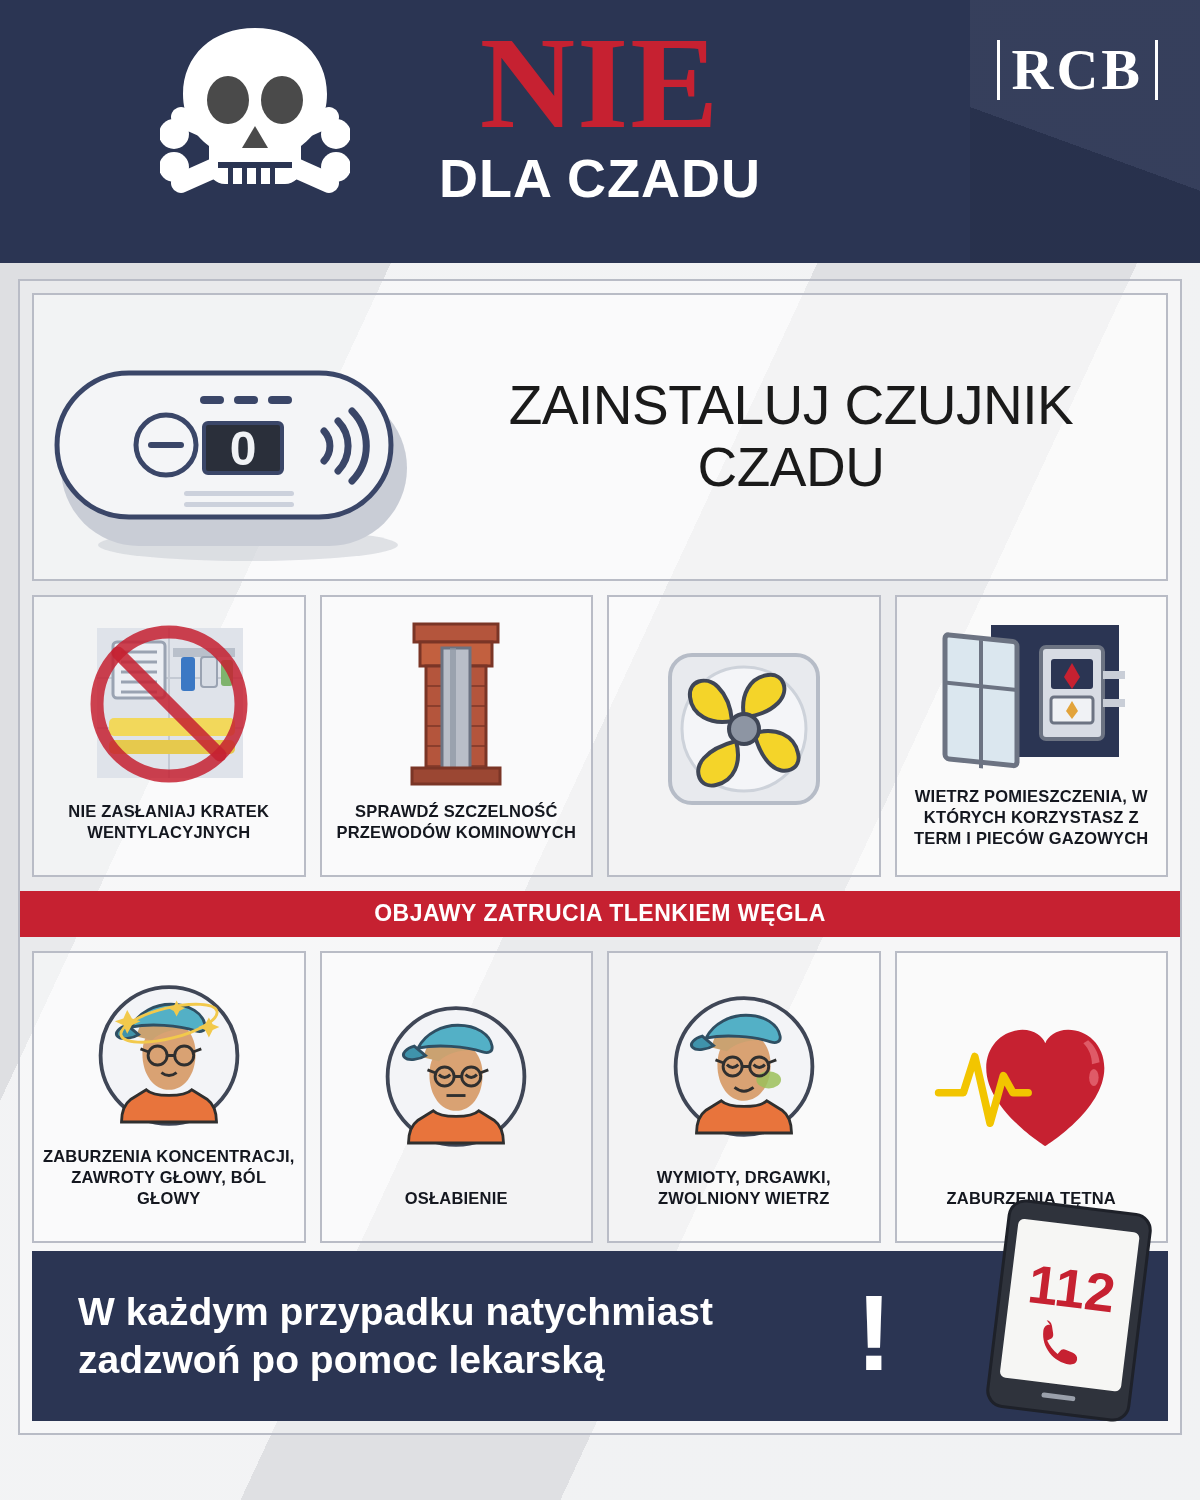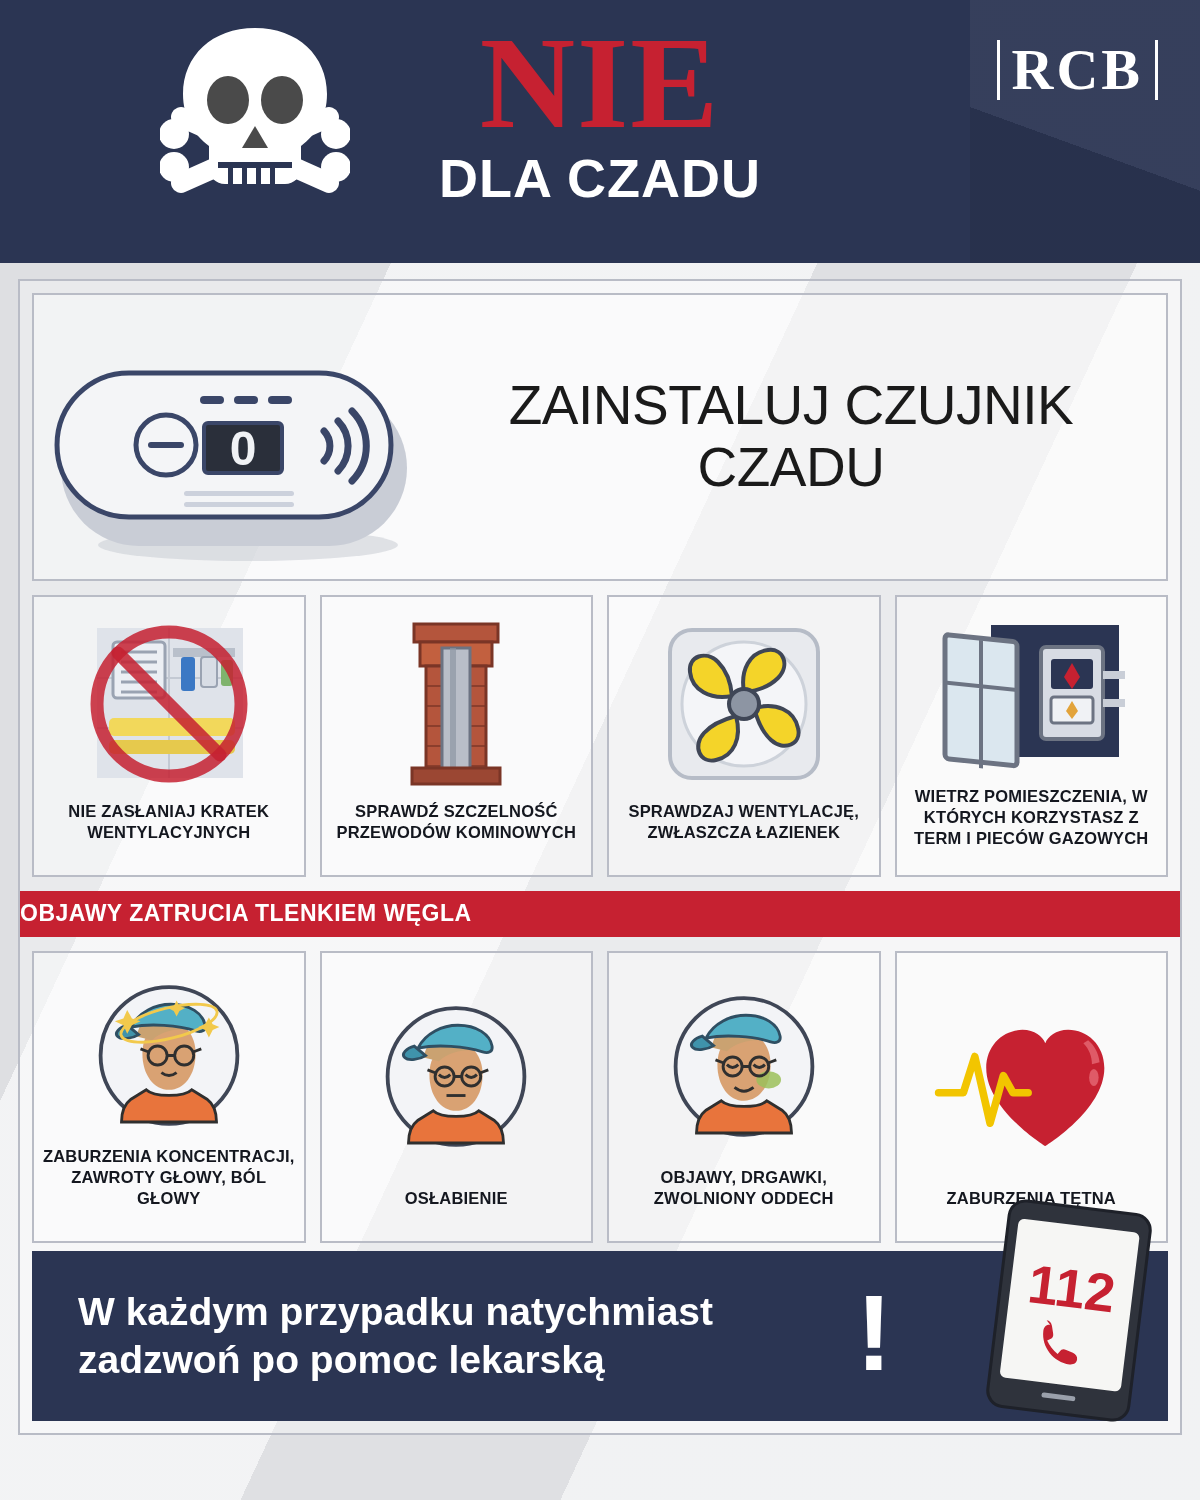--- a/index.html
+++ b/index.html
@@ -141,20 +141,21 @@
     line-height: 1.28;
     letter-spacing: 0.2px;
     padding-bottom: 6px;
   }
   .tile.symptom { height: 292px; }
 
   
   .red-band {
     background: #c62131;
     color: #ffffff;
+    text-align: center;
     font-weight: bold;
     font-size: 23px;
     letter-spacing: 0.5px;
     padding: 9px 0 10px 0;
     margin: 14px -12px 14px -12px;
   }
 
   
   .footer-bar {
     margin-top: 8px;
@@ -310,21 +311,20 @@
               <circle cx="100" cy="86" r="62" fill="#f4f5f8" stroke="#cdd2da" stroke-width="3"></circle>
               <g fill="#f4d429" stroke="#3f4656" stroke-width="4" stroke-linejoin="round">
                 <path d="M100 74c-4-22 6-40 24-42 16-2 22 16 10 28-9 9-22 13-34 14z"></path>
                 <path d="M110 90c22-6 40 2 44 20 4 16-14 24-27 12-9-8-14-21-17-32z"></path>
                 <path d="M92 98c6 22-2 40-20 44-16 4-24-14-12-27 8-9 21-14 32-17z"></path>
                 <path d="M88 78c-22 4-40-6-42-24-2-16 16-22 28-10 9 9 13 22 14 34z"></path>
               </g>
               <circle cx="100" cy="86" r="15" fill="#8d95a3" stroke="#3f4656" stroke-width="4"></circle>
             </svg>
           </div>
-          <div class="cap">SPRAWDZAJ WENTYLACJĘ, ZWŁASZCZA ŁAZIENEK</div>
         </div>
 
         <div class="tile">
           <div class="art">
             <svg viewBox="0 0 200 175" width="200" height="175">
               <rect x="60" y="14" width="128" height="132" fill="#2b3553"></rect>
               <rect x="110" y="36" width="62" height="92" rx="5" fill="#d8dce4" stroke="#6c7382" stroke-width="4"></rect>
               <rect x="120" y="48" width="42" height="30" rx="3" fill="#2b3553"></rect>
               <path d="M141 52l8 14-8 12-8-12z" fill="#c62131"></path>
               <rect x="120" y="86" width="42" height="26" rx="3" fill="#f0f2f5" stroke="#6c7382" stroke-width="3"></rect>
@@ -410,21 +410,21 @@
               <g fill="none" stroke="#2f2f2f" stroke-width="3">
                 <circle cx="88" cy="92" r="10"></circle>
                   <circle cx="116" cy="92" r="10"></circle>
                 <path d="M98 92h8M78 88l-8-3M126 88l8-3"></path>
                 <path d="M82 90q6 6 12 0M110 90q6 6 12 0"></path>
               </g>
               <path d="M90 114q10 8 20 0" stroke="#2f2f2f" stroke-width="3" fill="none"></path>
               <path d="M76 128c8 8 40 8 48 0l16 10c8 6 10 14 10 24H50c0-10 2-18 10-24z" fill="#e8743c" stroke="#2f2f2f" stroke-width="3"></path>
             </svg>
           </div>
-          <div class="cap">OBJAWY, DRGAWKI, ZWOLNIONY ODDECH</div>
+          <div class="cap">WYMIOTY, DRGAWKI, ZWOLNIONY WIETRZ</div>
         </div>
 
         <div class="tile symptom">
           <div class="art">
             <svg viewBox="0 0 210 175" width="200" height="168">
               <path d="M120 160s-62-38-62-82c0-24 18-40 38-40 13 0 21 7 24 14 3-7 11-14 24-14 20 0 38 16 38 40 0 44-62 82-62 82z" fill="#c62131"></path>
               <g fill="#e2616d" opacity="0.9">
                 <path d="M160 52c6 6 9 14 9 22l8-2c-1-10-6-18-12-23z"></path>
                 <ellipse cx="171" cy="88" rx="5" ry="9"></ellipse>
               </g>

